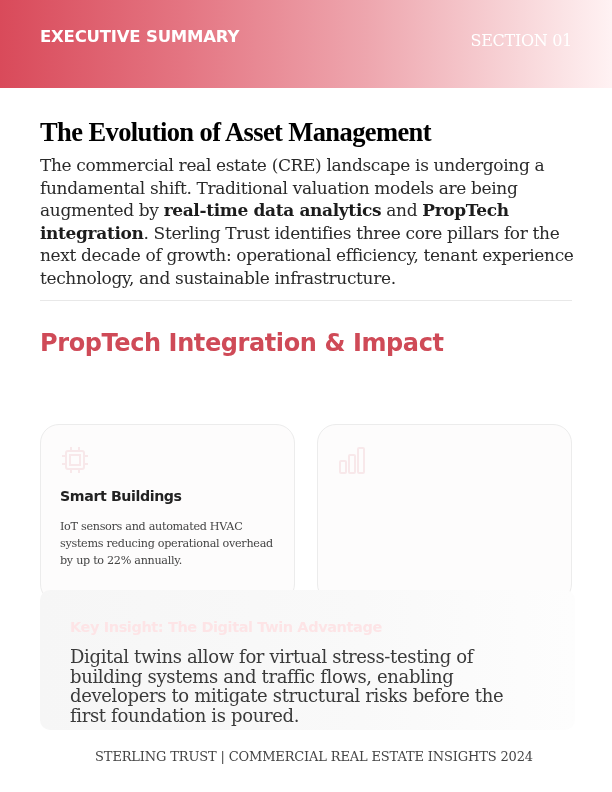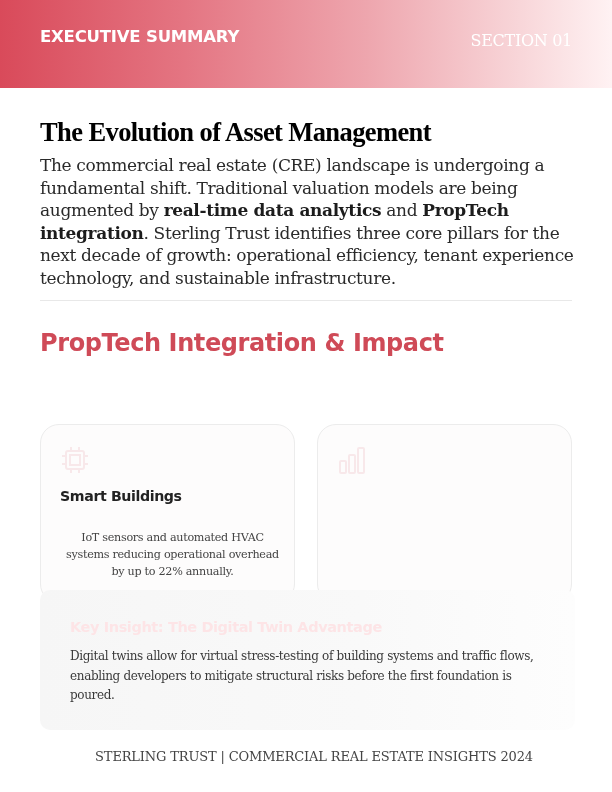--- a/index.html
+++ b/index.html
@@ -50,38 +50,38 @@
     }
     .card.c1 { left: 40px; }
     .card.c2 { left: 317px; }
     .card-icon { position: absolute; left: 19px; top: 20px; width: 30px; height: 30px; }
     .card-title {
       position: absolute; left: 19px; top: 63px;
       font-family: "DejaVu Sans", sans-serif; font-weight: bold; font-size: 14.2px;
       color: #222; letter-spacing: -0.4px; white-space: nowrap;
     }
     .card-text {
-      position: absolute; left: 19px; top: 104px; width: 225px;
+      position: absolute; left: 19px; top: 93px; width: 225px;
       font-family: "DejaVu Serif", serif; font-size: 11.2px; line-height: 17px;
-      color: #444; letter-spacing: -0.3px; text-align: center;
+      color: #444; letter-spacing: -0.3px;
     }
 
     .insight {
       position: absolute; left: 40px; top: 590px; width: 535px; height: 140px;
       background: linear-gradient(90deg, #f6f6f6 0%, #f9f9f9 60%, #fdfdfd 100%);
       border-radius: 10px;
     }
     .insight-title {
       position: absolute; left: 30px; top: 29px;
       font-family: "DejaVu Sans", sans-serif; font-weight: bold; font-size: 14.5px;
       color: #fde4e6; letter-spacing: -0.4px; white-space: nowrap;
     }
     .insight-text {
       position: absolute; left: 30px; top: 57px; width: 470px;
-      font-family: "DejaVu Serif", serif; font-size: 12px; line-height: 19.5px;
+      font-family: "DejaVu Serif", serif; font-size: 18px; line-height: 19.5px;
       color: #3a3a3a; letter-spacing: -0.35px;
     }
 
     .footer {
       position: absolute; left: 8px; top: 749px; width: 612px; text-align: center;
       font-family: "DejaVu Serif", serif; font-size: 13px; color: #444;
       letter-spacing: -0.15px;
     }
   </style>
 </head>

